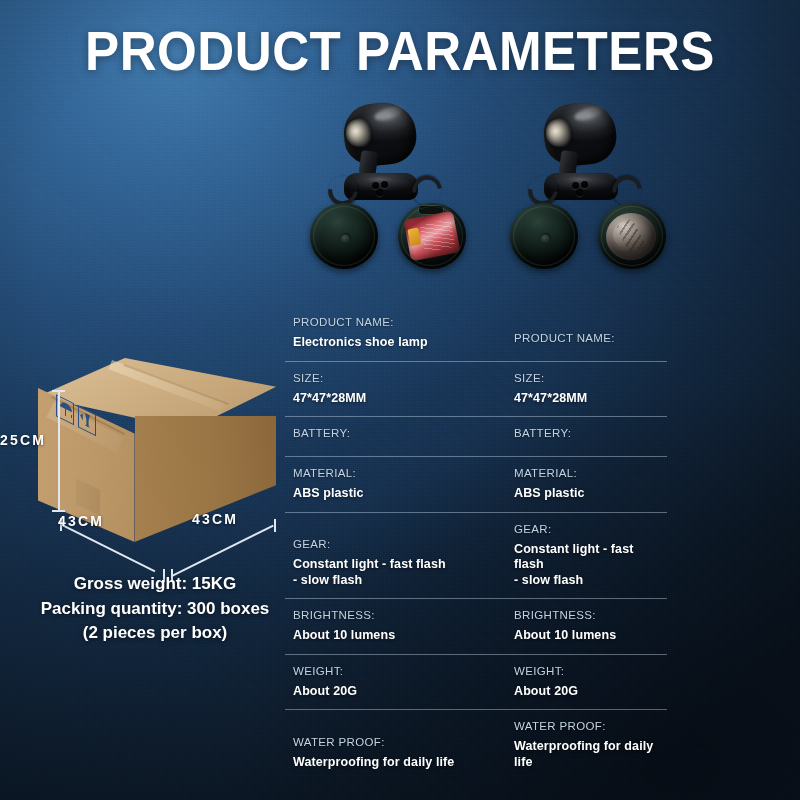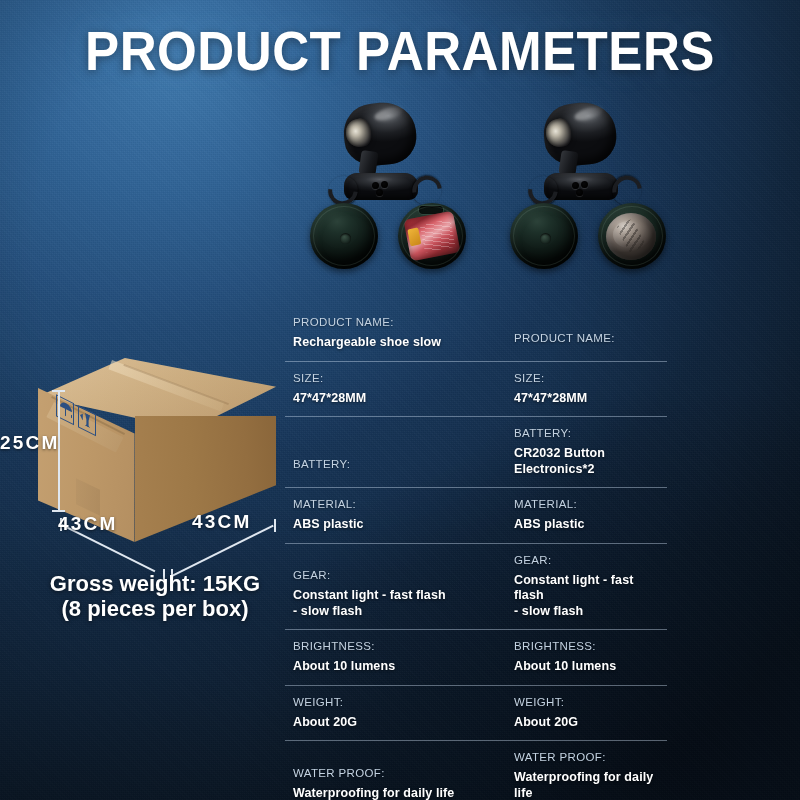--- a/index.html
+++ b/index.html
@@ -328,36 +328,36 @@
     background: #2b4f82;
     clip-path: polygon(0% 40%, 70% 0%, 70% 100%);
   }
 
   
   .dim-line { position: absolute; background: #dfe7f0; }
   .dim-cap  { position: absolute; background: #dfe7f0; }
   .dim-text {
     position: absolute;
     color: #ffffff;
-    font-size: 19px;
+    font-size: 14px;
     font-weight: 700;
     letter-spacing: 2.2px;
     white-space: nowrap;
     text-shadow: 0 1px 3px rgba(0,0,0,0.55);
   }
 
   
   #packing {
     position: absolute;
     left: 10px;
     top: 572px;
     width: 290px;
     text-align: center;
     color: #ffffff;
-    font-size: 22px;
+    font-size: 17px;
     line-height: 24.5px;
     font-weight: 700;
     text-shadow: 0 1px 4px rgba(0,0,0,0.55);
   }
 
   
   #spec-table {
     position: absolute;
     left: 285px;
     top: 306px;
@@ -494,29 +494,30 @@
   <div class="dim-cap" style="left:163px; top:569px; width:1.5px; height:13px;"></div>
   <div class="dim-text" style="left:58px; top:513px;">43CM</div>
 
   <div class="dim-line" style="left:172px; top:575px; width:113px; height:1.5px; transform:rotate(-26.5deg); transform-origin:left center;"></div>
   <div class="dim-cap" style="left:171px; top:569px; width:1.5px; height:13px;"></div>
   <div class="dim-cap" style="left:274px; top:519px; width:1.5px; height:13px;"></div>
   <div class="dim-text" style="left:192px; top:511px;">43CM</div>
 
   <div id="packing">
     <div>Gross weight: 15KG</div>
-    <div>(8 pieces per box)</div>
+    <div>Packing quantity: 300 boxes</div>
+    <div>(2 pieces per box)</div>
   </div>
 
   <div id="spec-table">
 
     <div class="spec-row">
       <div class="spec-cell col-a">
         <div class="spec-label">PRODUCT NAME:</div>
-        <div class="spec-value">Rechargeable shoe slow</div>
+        <div class="spec-value">Electronics shoe lamp</div>
       </div>
       <div class="spec-cell col-b">
         <div class="spec-label">PRODUCT NAME:</div>
       </div>
     </div>
 
     <div class="spec-row">
       <div class="spec-cell col-a">
         <div class="spec-label">SIZE:</div>
         <div class="spec-value">47*47*28MM</div>
@@ -526,21 +527,20 @@
         <div class="spec-value">47*47*28MM</div>
       </div>
     </div>
 
     <div class="spec-row">
       <div class="spec-cell col-a">
         <div class="spec-label">BATTERY:</div>
       </div>
       <div class="spec-cell col-b">
         <div class="spec-label">BATTERY:</div>
-        <div class="spec-value">CR2032 Button Electronics*2</div>
       </div>
     </div>
 
     <div class="spec-row">
       <div class="spec-cell col-a">
         <div class="spec-label">MATERIAL:</div>
         <div class="spec-value">ABS plastic</div>
       </div>
       <div class="spec-cell col-b">
         <div class="spec-label">MATERIAL:</div>

